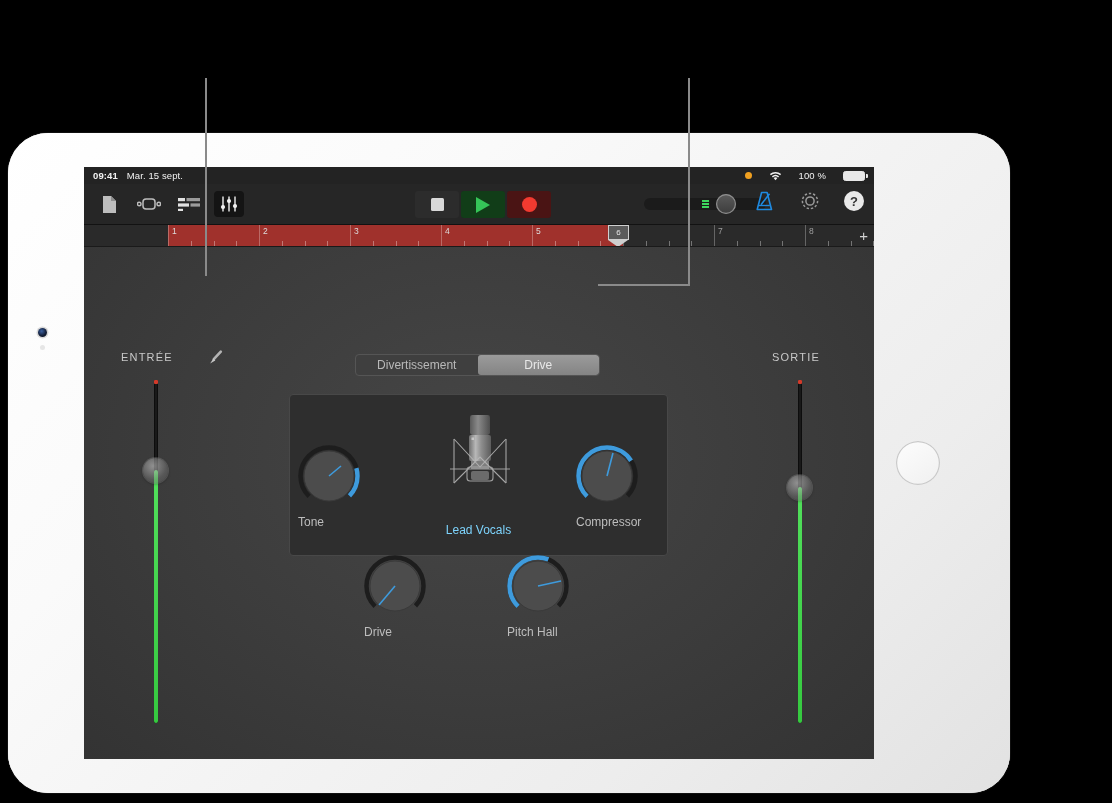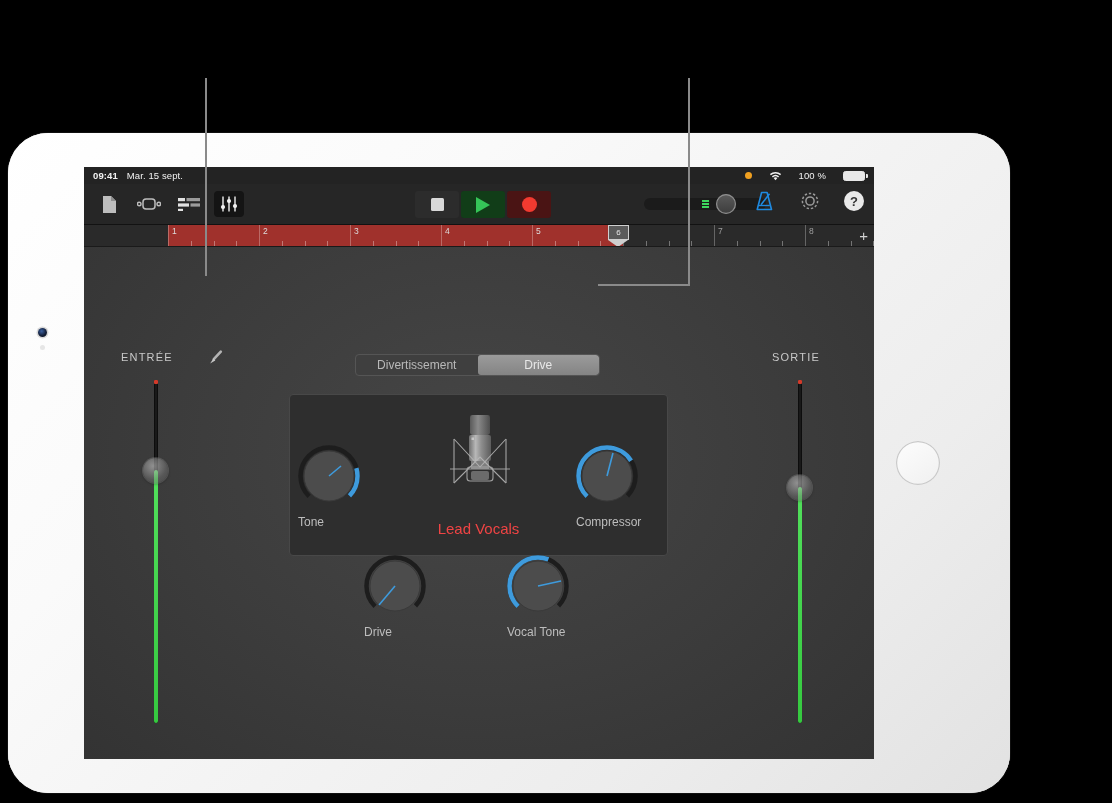--- a/index.html
+++ b/index.html
@@ -155,21 +155,21 @@
   #segmented .seg.active {
     background: linear-gradient(180deg,#9b9b9b,#848484);
     color:#e8e8e8; border-radius:3px;
   }
 
   
   #inst-card {
     position:absolute; left:205px; top:147px; width:379px; height:162px;
     background:#2e2e2e; border:1px solid #484848; border-radius:4px;
   }
-  #inst-name { position:absolute; left:0; right:0; bottom:18px; text-align:center; font-size:15px; color:#ef4444; }
+  #inst-name { position:absolute; left:0; right:0; bottom:18px; text-align:center; font-size:12px; color:#7dd3fc; }
 
   
   .knob-wrap { position:absolute; width:80px; text-align:left; }
   .knob-label { margin-top:4px; font-size:12px; color:#bdbdbd; }
 
   
   .fader-track {
     position:absolute; width:4px; border-radius:2px; background:#191919;
     box-shadow: inset 0 0 0 1px #0d0d0d;
   }
@@ -431,21 +431,21 @@
       </div>
 
       <div class="knob-wrap" style="left:423px; top:308px;">
         <svg width="62" height="62" viewBox="0 0 62 62">
           <circle cx="31" cy="31" r="28.5" fill="none" stroke="#1d1d1d" stroke-width="4.5" stroke-dasharray="134 179" stroke-dashoffset="-22" transform="rotate(90 31 31)"></circle>
           <circle cx="31" cy="31" r="28.5" fill="none" stroke="#3e9bdd" stroke-width="4.5" stroke-dasharray="78 179" stroke-dashoffset="-22" transform="rotate(90 31 31)"></circle>
           <circle cx="31" cy="31" r="25" fill="#4c4c4c"></circle>
           <circle cx="31" cy="31" r="25" fill="none" stroke="#3a3a3a" stroke-width="1"></circle>
           <line x1="31" y1="31" x2="54" y2="26" stroke="#3e9bdd" stroke-width="1.6"></line>
         </svg>
-        <div class="knob-label">Vocal Tone</div>
+        <div class="knob-label">Pitch Hall</div>
       </div>
 
       <span class="col-label" style="left:688px; top:104px;">SORTIE</span>
 
       <div class="fader-track" style="left:714px; top:133px; height:343px;">
         <div class="peak-dot" style="top:0;"></div>
         <div class="fader-fill" style="top:107px; height:236px;"></div>
       </div>
       <div class="fader-knob" style="left:703px; top:228px;"></div>
 

